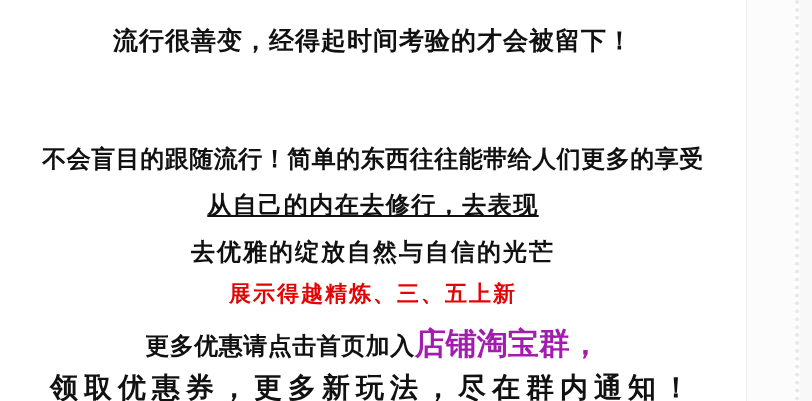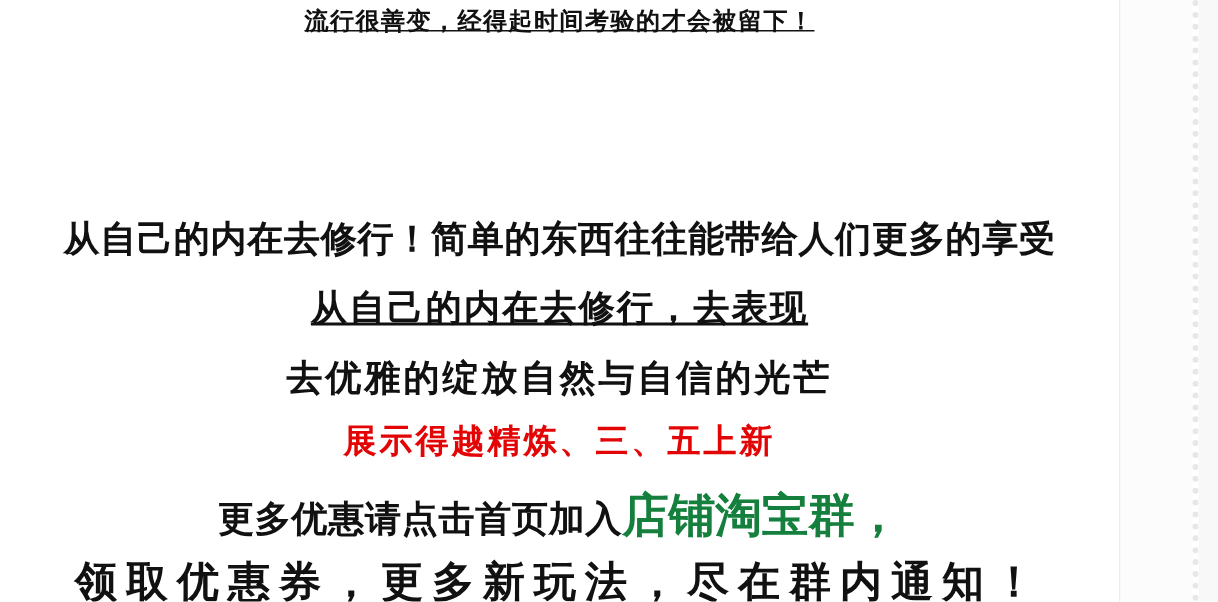--- a/index.html
+++ b/index.html
@@ -28,30 +28,30 @@
   }
   .line {
     position: absolute;
     left: 0;
     width: 746px;
     text-align: center;
     font-weight: bold;
     color: #111111;
     white-space: nowrap;
   }
-  .l1 { top: 4px;  font-size: 16px; letter-spacing: 1px; text-decoration: underline; }
+  .l1 { top: 24px;  font-size: 25px; letter-spacing: 1px; }
   .l2 { top: 56px;  font-size: 24px; letter-spacing: 0.5px; }
   .l3 { top: 99px;  font-size: 24px; letter-spacing: 1px; }
   .l4 { top: 143px; font-size: 24px; letter-spacing: 0.5px; }
   .l5 { top: 189px; font-size: 24px; letter-spacing: 1.5px; text-decoration: underline; }
   .l6 { top: 236px; font-size: 24px; letter-spacing: 2px; }
   .l7 { top: 279px; font-size: 22px; letter-spacing: 2px; color: #e30505; }
   .l8 { top: 323px; font-size: 24px; letter-spacing: 0.5px; }
   .l8 .join-highlight {
-    color: #15803d;
+    color: #a21caf;
     font-size: 31px;
     letter-spacing: 0;
   }
   .l9 { top: 369px; font-size: 28px; letter-spacing: 6px; }
 
   
   .v-divider {
     position: absolute;
     left: 746px; top: 0;
     width: 1px; height: 401px;
@@ -75,21 +75,21 @@
     width: 13px; height: 401px;
     background: #f8f8f8;
   }
 </style>
 </head>
 <body>
 
 <div class="stage">
   <div class="content">
     <div class="line l1">流行很善变，经得起时间考验的才会被留下！</div>
-    <div class="line l4">从自己的内在去修行！简单的东西往往能带给人们更多的享受</div>
+    <div class="line l4">不会盲目的跟随流行！简单的东西往往能带给人们更多的享受</div>
     <div class="line l5">从自己的内在去修行，去表现</div>
     <div class="line l6">去优雅的绽放自然与自信的光芒</div>
     <div class="line l7">展示得越精炼、三、五上新</div>
     <div class="line l8">
       <span>更多优惠请点击首页加入</span><span class="join-highlight">店铺淘宝群，</span>
     </div>
     <div class="line l9">领取优惠券，更多新玩法，尽在群内通知！</div>
   </div>
 
   <div class="v-divider"></div>

